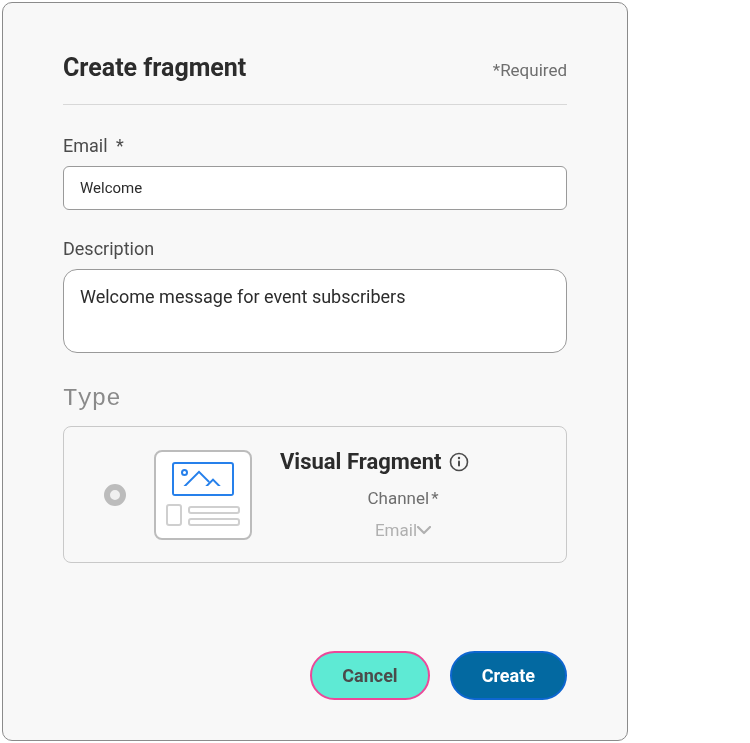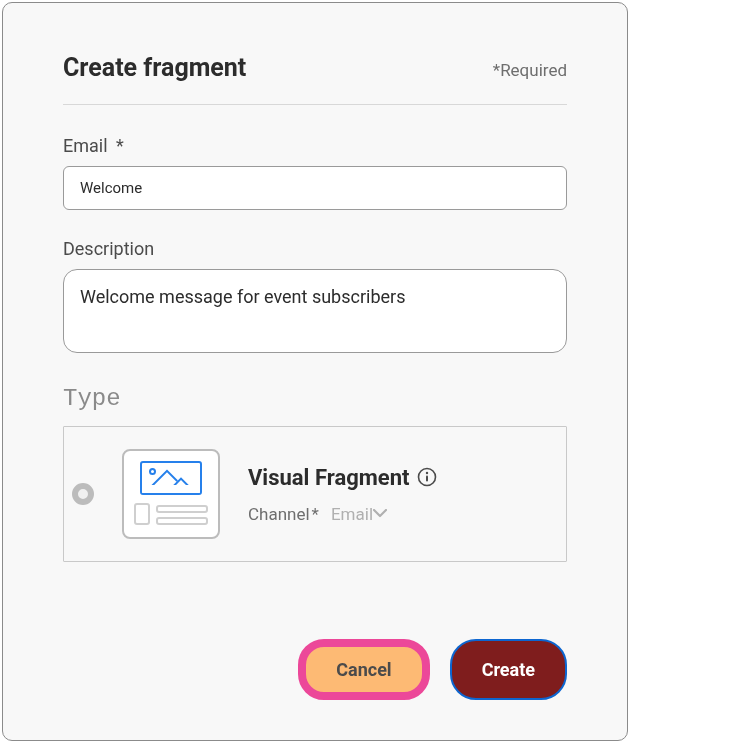--- a/index.html
+++ b/index.html
@@ -77,23 +77,23 @@
       font-size: 18px;
       color: #2c2c2c;
       padding: 14px 16px;
       font-family: inherit;
       resize: none;
       height: 84px;
       line-height: 1.4;
     }
     .type-card {
       border: 1px solid #c9c9c9;
-      border-radius: 1px;
+      border-radius: 8px;
       background: #f8f8f8;
-      padding: 22px 8px;
+      padding: 22px 40px;
       display: flex;
       align-items: center;
       gap: 28px;
       text-align: right;
     }
     .radio {
       width: 22px;
       height: 22px;
       border-radius: 50%;
       border: 6px solid #bcbcbc;
@@ -201,20 +201,21 @@
       width: 20px;
       height: 20px;
       display: flex;
       align-items: center;
       justify-content: center;
     }
     .channel-row {
       display: flex;
       align-items: center;
       gap: 12px;
+      flex-direction: column;
     }
     .channel-label {
       font-size: 17px;
       color: #6e6e6e;
     }
     .channel-value {
       font-size: 17px;
       color: #b0b0b0;
       display: flex;
       align-items: center;
@@ -228,26 +229,26 @@
     }
     .btn {
       border-radius: 26px;
       font-size: 18px;
       font-weight: 700;
       padding: 12px 30px;
       cursor: pointer;
       font-family: inherit;
     }
     .btn-cancel {
-      background: #fdba74;
+      background: #5eead4;
       color: #4b4b4b;
-      border: 8px solid #ec4899;
+      border: 2px solid #ec4899;
     }
     .btn-create {
-      background: #7f1d1d;
+      background: #0369a1;
       color: #fff;
       border: 2px solid #0d66d0;
     }
   </style>
 </head>
 <body>
 
 <div class="dialog">
 
   <div class="header">

